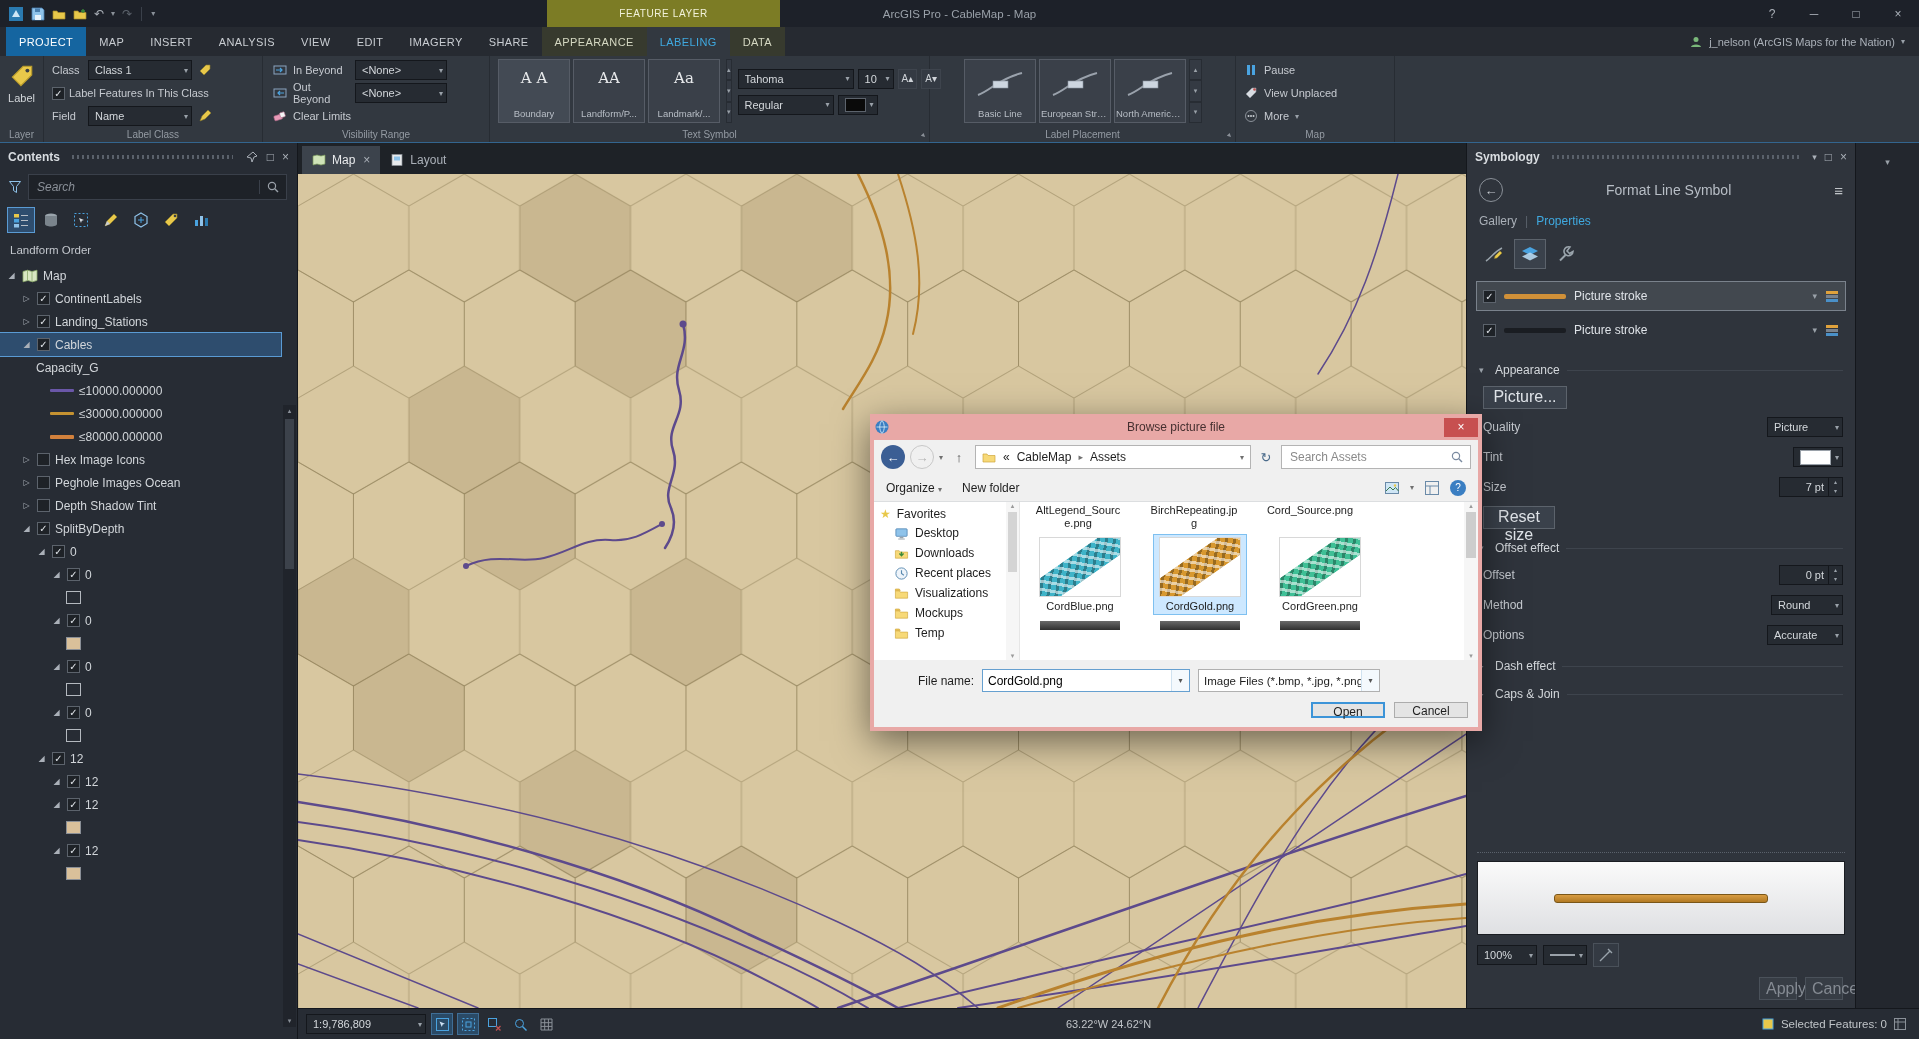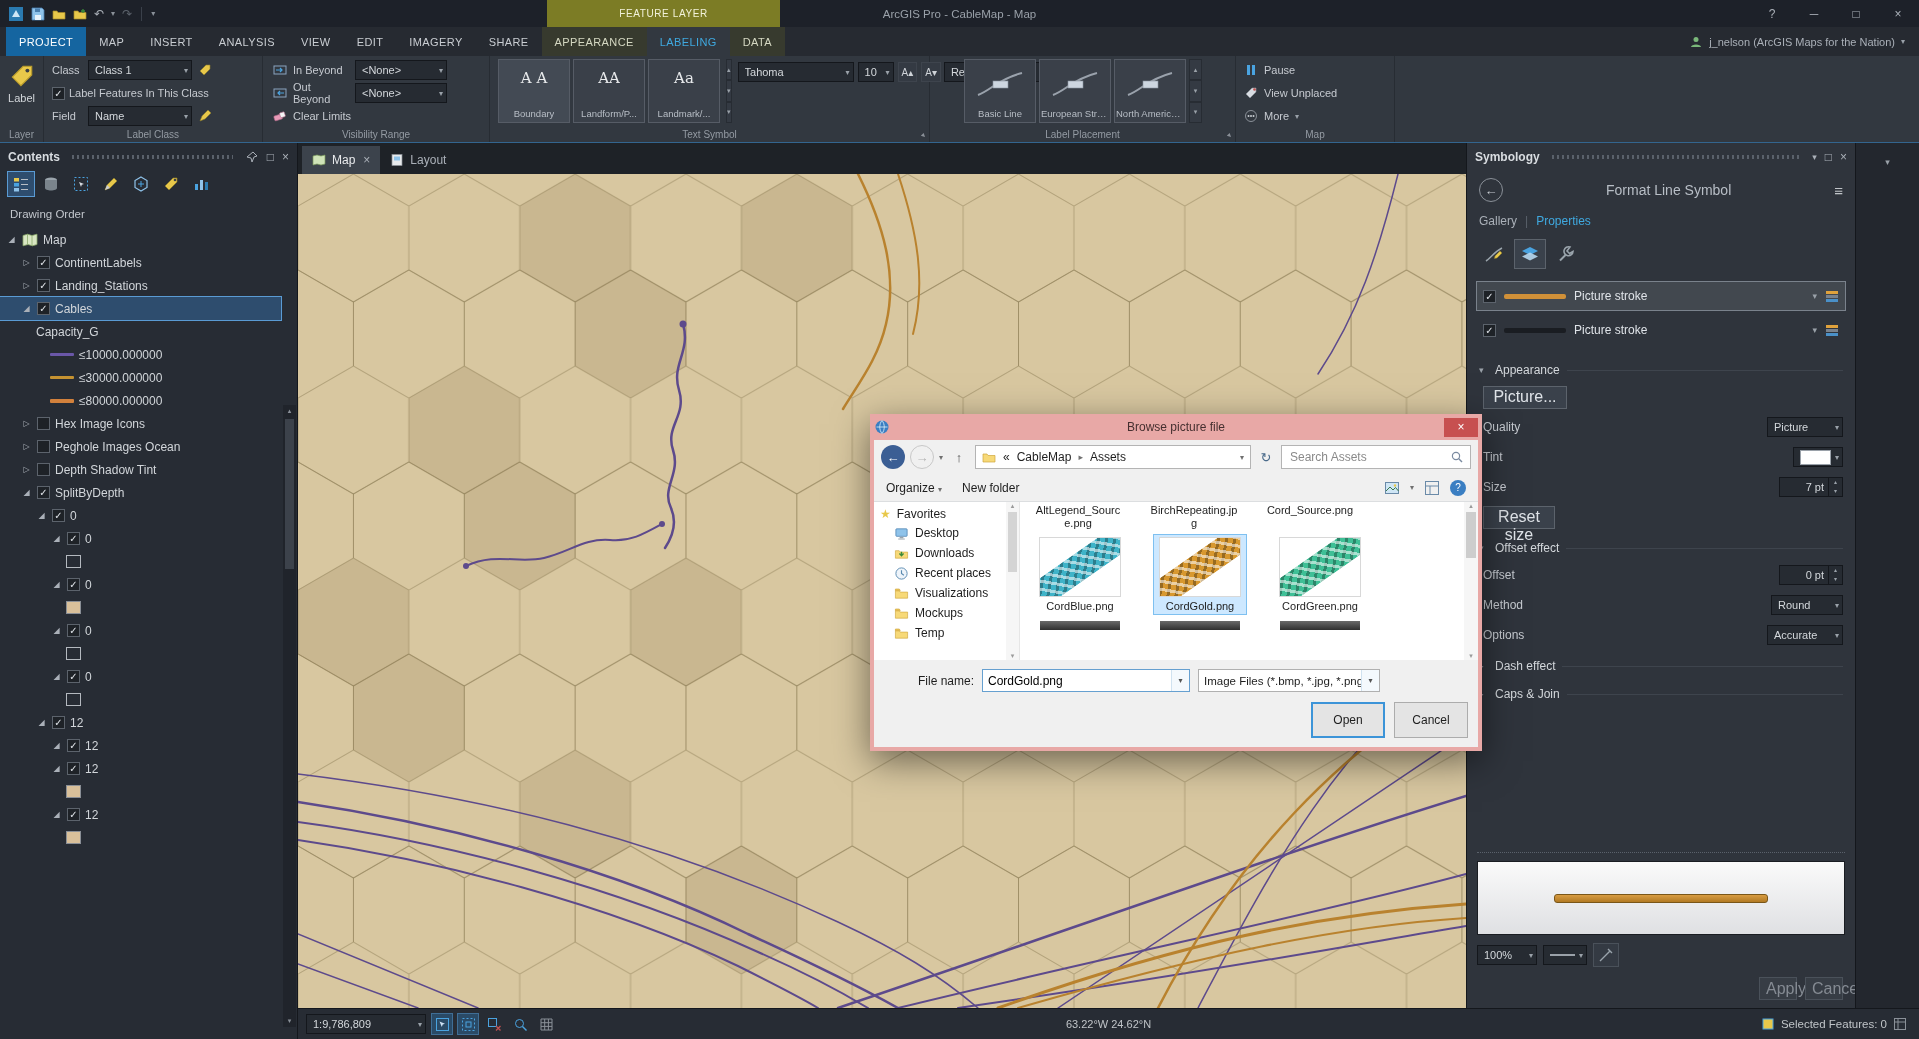--- a/index.html
+++ b/index.html
@@ -52,21 +52,21 @@
   .g-visibility{width:227px;}
   .g-textsym{width:440px;}
   .ts-wrap{display:flex;gap:6px;}
   .ts-gal{display:flex;gap:3px;}
   .ts-tile{width:72px;height:64px;background:#3a4049;border:1px solid #565c66;box-sizing:border-box;display:flex;flex-direction:column;align-items:center;}
   .ts-tile:first-child{background:#434a54;}
   .ts-glyph{flex:1;display:flex;align-items:center;justify-content:center;font-family:"DejaVu Serif",serif;font-size:15px;color:#e8eaec;}
   .ts-cap{font-size:9.5px;color:#b8bec6;padding-bottom:3px;max-width:68px;white-space:nowrap;overflow:hidden;text-overflow:ellipsis;margin-top:12px;}
   .gal-scroll{width:13px;display:flex;flex-direction:column;}
   .gal-scroll span{flex:1;display:flex;align-items:center;justify-content:center;background:#343a43;border:1px solid #272c33;color:#9aa1a9;font-size:7px;}
-  .ts-ctl{display:flex;flex-direction:row;gap:3px;padding-top:2px;}
+  .ts-ctl{display:flex;flex-direction:column;gap:3px;padding-top:2px;justify-content:center;}
   .colorswatch{width:16px;height:12px;background:#0a0a0a;border:1px solid #5c636c;}
   .g-placement{width:306px;}
   .pl-wrap{display:flex;gap:3px;padding-left:26px;}
   .pl-tile{width:72px;height:64px;background:#3a4049;border:1px solid #565c66;box-sizing:border-box;display:flex;flex-direction:column;align-items:center;}
   .pl-thumb{flex:1;display:flex;align-items:center;justify-content:center;}
   .pl-cap{font-size:9.5px;color:#b8bec6;padding-bottom:3px;max-width:68px;white-space:nowrap;overflow:hidden;text-overflow:ellipsis;}
   .g-map{width:159px;}
   .icr{gap:6px;}
 
   
@@ -207,21 +207,21 @@
   .flist-scroll{position:absolute;right:0;top:0;bottom:0;width:14px;background:#f6f6f6;display:flex;flex-direction:column;align-items:center;font-size:7px;color:#9a9a9a;}
   .flist-scroll .tk{width:10px;height:46px;background:#cdcdcd;margin-top:2px;}
   .fn-row{display:flex;align-items:center;gap:8px;padding:9px 10px 2px 4px;}
   .fn-label{width:96px;text-align:right;font-size:12px;}
   .fn-combo{width:208px;height:23px;background:#fff;border:1px solid #66a0d0;display:flex;align-items:center;box-sizing:border-box;}
   .fn-combo input{flex:1;border:none;outline:none;font-size:12px;padding:0 5px;font-family:"Liberation Sans",sans-serif;min-width:0;}
   .fn-dd{width:17px;align-self:stretch;display:flex;align-items:center;justify-content:center;font-size:8px;color:#555;border-left:1px solid #d0e2f0;background:#f4f9fd;}
   .ft-combo{width:182px;height:23px;background:#fff;border:1px solid #b0b0b0;display:flex;align-items:center;box-sizing:border-box;font-size:11.5px;}
   .ft-combo>span:first-child{flex:1;padding:0 5px;white-space:nowrap;overflow:hidden;}
   .btn-row2{display:flex;justify-content:flex-end;gap:9px;padding:8px 10px 9px;}
-  .wbtn{min-width:74px;height:36px;background:#e4e4e4;border:1px solid #acacac;font-size:12px;color:#1e1e1e;font-family:"Liberation Sans",sans-serif;}
+  .wbtn{min-width:74px;height:16px;background:#e4e4e4;border:1px solid #acacac;font-size:12px;color:#1e1e1e;font-family:"Liberation Sans",sans-serif;}
   .wbtn.primary{border:2px solid #3c94d8;}
 </style>
 </head>
 <body>
 
 <div class="app" style="--accent-blue: #3fa9e0; --cable-purple: #5d4a8c; --cable-gold: #b9822e; --map-bg: #d8c7a0; --hex-line: #86754e; --dialog-titlebar: #e8a8a6; --project-tab-blue: #1565a0; --contextual-olive: #7c7c25; --selection-blue: #2e4d6e;">
 
   <div class="titlebar">
     <div class="qat">
       <span class="q-ic">
@@ -498,20 +498,37 @@
       <span class="pane-title">Contents</span>
       <span class="grip"></span>
       <span class="ph-ic">
           <svg class="i14" viewBox="0 0 14 14">
             <path d="M8 2 L12 6 L9 7 L7 12 L6 8 L2 7 Z" fill="none" stroke="#aab0b8"></path>
           </svg>
         </span>
       <span class="ph-ic">□</span>
       <span class="ph-ic">×</span>
     </div>
+    <div class="search-row">
+      <span class="ph-ic">
+          <svg class="i14" viewBox="0 0 14 14">
+            <path d="M1.5 1.5 H12.5 L8.5 6.5 V12.5 L5.5 10.5 V6.5 Z" fill="none" stroke="#8fc3ea"></path>
+          </svg>
+        </span>
+      <div class="searchbox">
+        <input placeholder="Search" style="">
+        <span class="sep"></span>
+        <span>
+            <svg class="i14" viewBox="0 0 14 14">
+              <circle cx="6" cy="6" r="3.6" fill="none" stroke="#9aa1a9" stroke-width="1.2"></circle>
+              <path d="M8.8 8.8 L12 12" stroke="#9aa1a9" stroke-width="1.4"></path>
+            </svg>
+          </span>
+      </div>
+    </div>
     <div class="tools-row">
       <span class="tool-btn sel">
           <svg class="i18" viewBox="0 0 18 18">
             <rect x="2" y="3" width="5" height="3.5" fill="#e8c84a"></rect>
             <rect x="2" y="8" width="5" height="3.5" fill="#4aa3e0"></rect>
             <rect x="2" y="13" width="5" height="3.5" fill="#8fc3ea"></rect>
             <path d="M9 4.5 h7 M9 9.5 h7 M9 14.5 h7" stroke="#b8bec6"></path>
           </svg>
         </span>
       <span class="tool-btn">
@@ -545,21 +562,21 @@
           </svg>
         </span>
       <span class="tool-btn">
           <svg class="i18" viewBox="0 0 18 18">
             <rect x="3" y="9" width="3" height="6" fill="#4aa3e0"></rect>
             <rect x="8" y="5" width="3" height="10" fill="#8fc3ea"></rect>
             <rect x="13" y="7" width="3" height="8" fill="#2a7ab0"></rect>
           </svg>
         </span>
     </div>
-    <div class="dorder">Drawing Order</div>
+    <div class="dorder">Landform Order</div>
     <div id="tree">
         <div class="trow" style="padding-left: 6px;">
           <span class="exp">◢</span>
           <svg class="i16" viewBox="0 0 16 16">
             <path d="M1 3.5 L5.5 2.2 L10 3.5 L15 2.2 V12.5 L10.5 13.8 L6 12.5 L1 13.8 Z" fill="#d8e6c2" stroke="#8aa86a" stroke-width="0.8"></path>
             <path d="M5.5 2.2 V12.5 M10 3.5 V13.8" stroke="#8aa86a" stroke-width="0.8" fill="none"></path>
           </svg>
           <span class="tlabel">Map</span>
         </div>
         <div class="trow" style="padding-left: 21px;">

